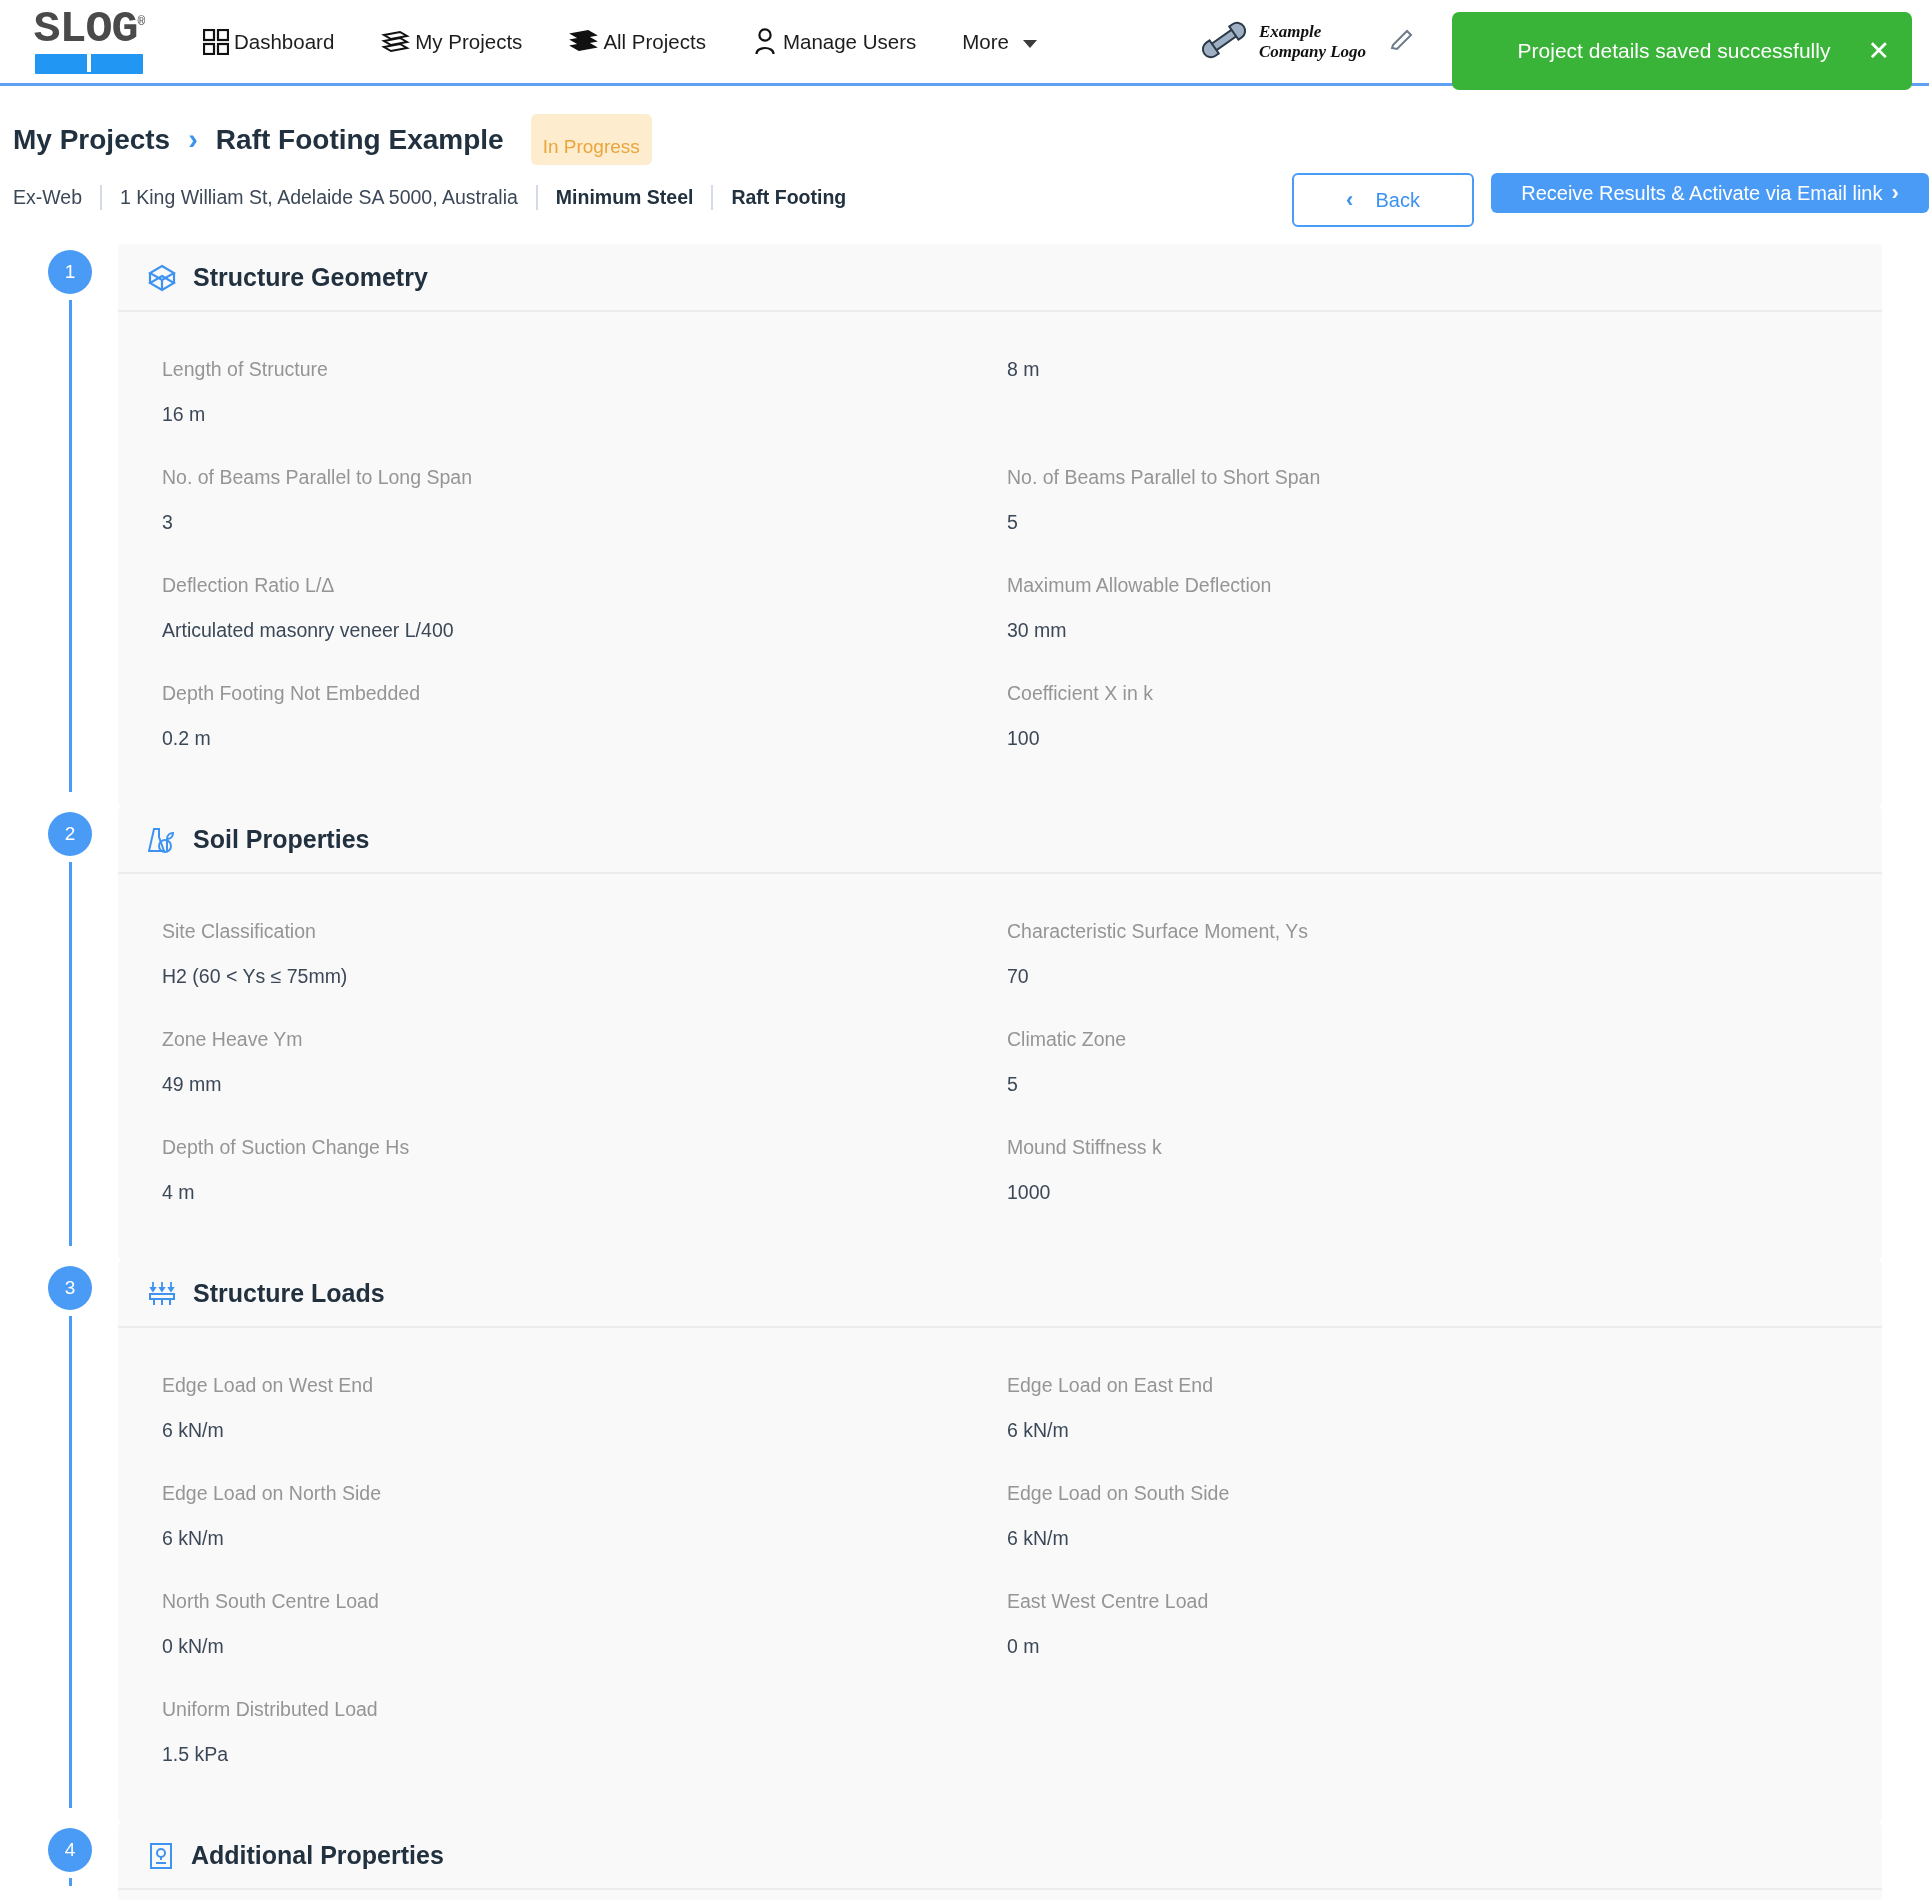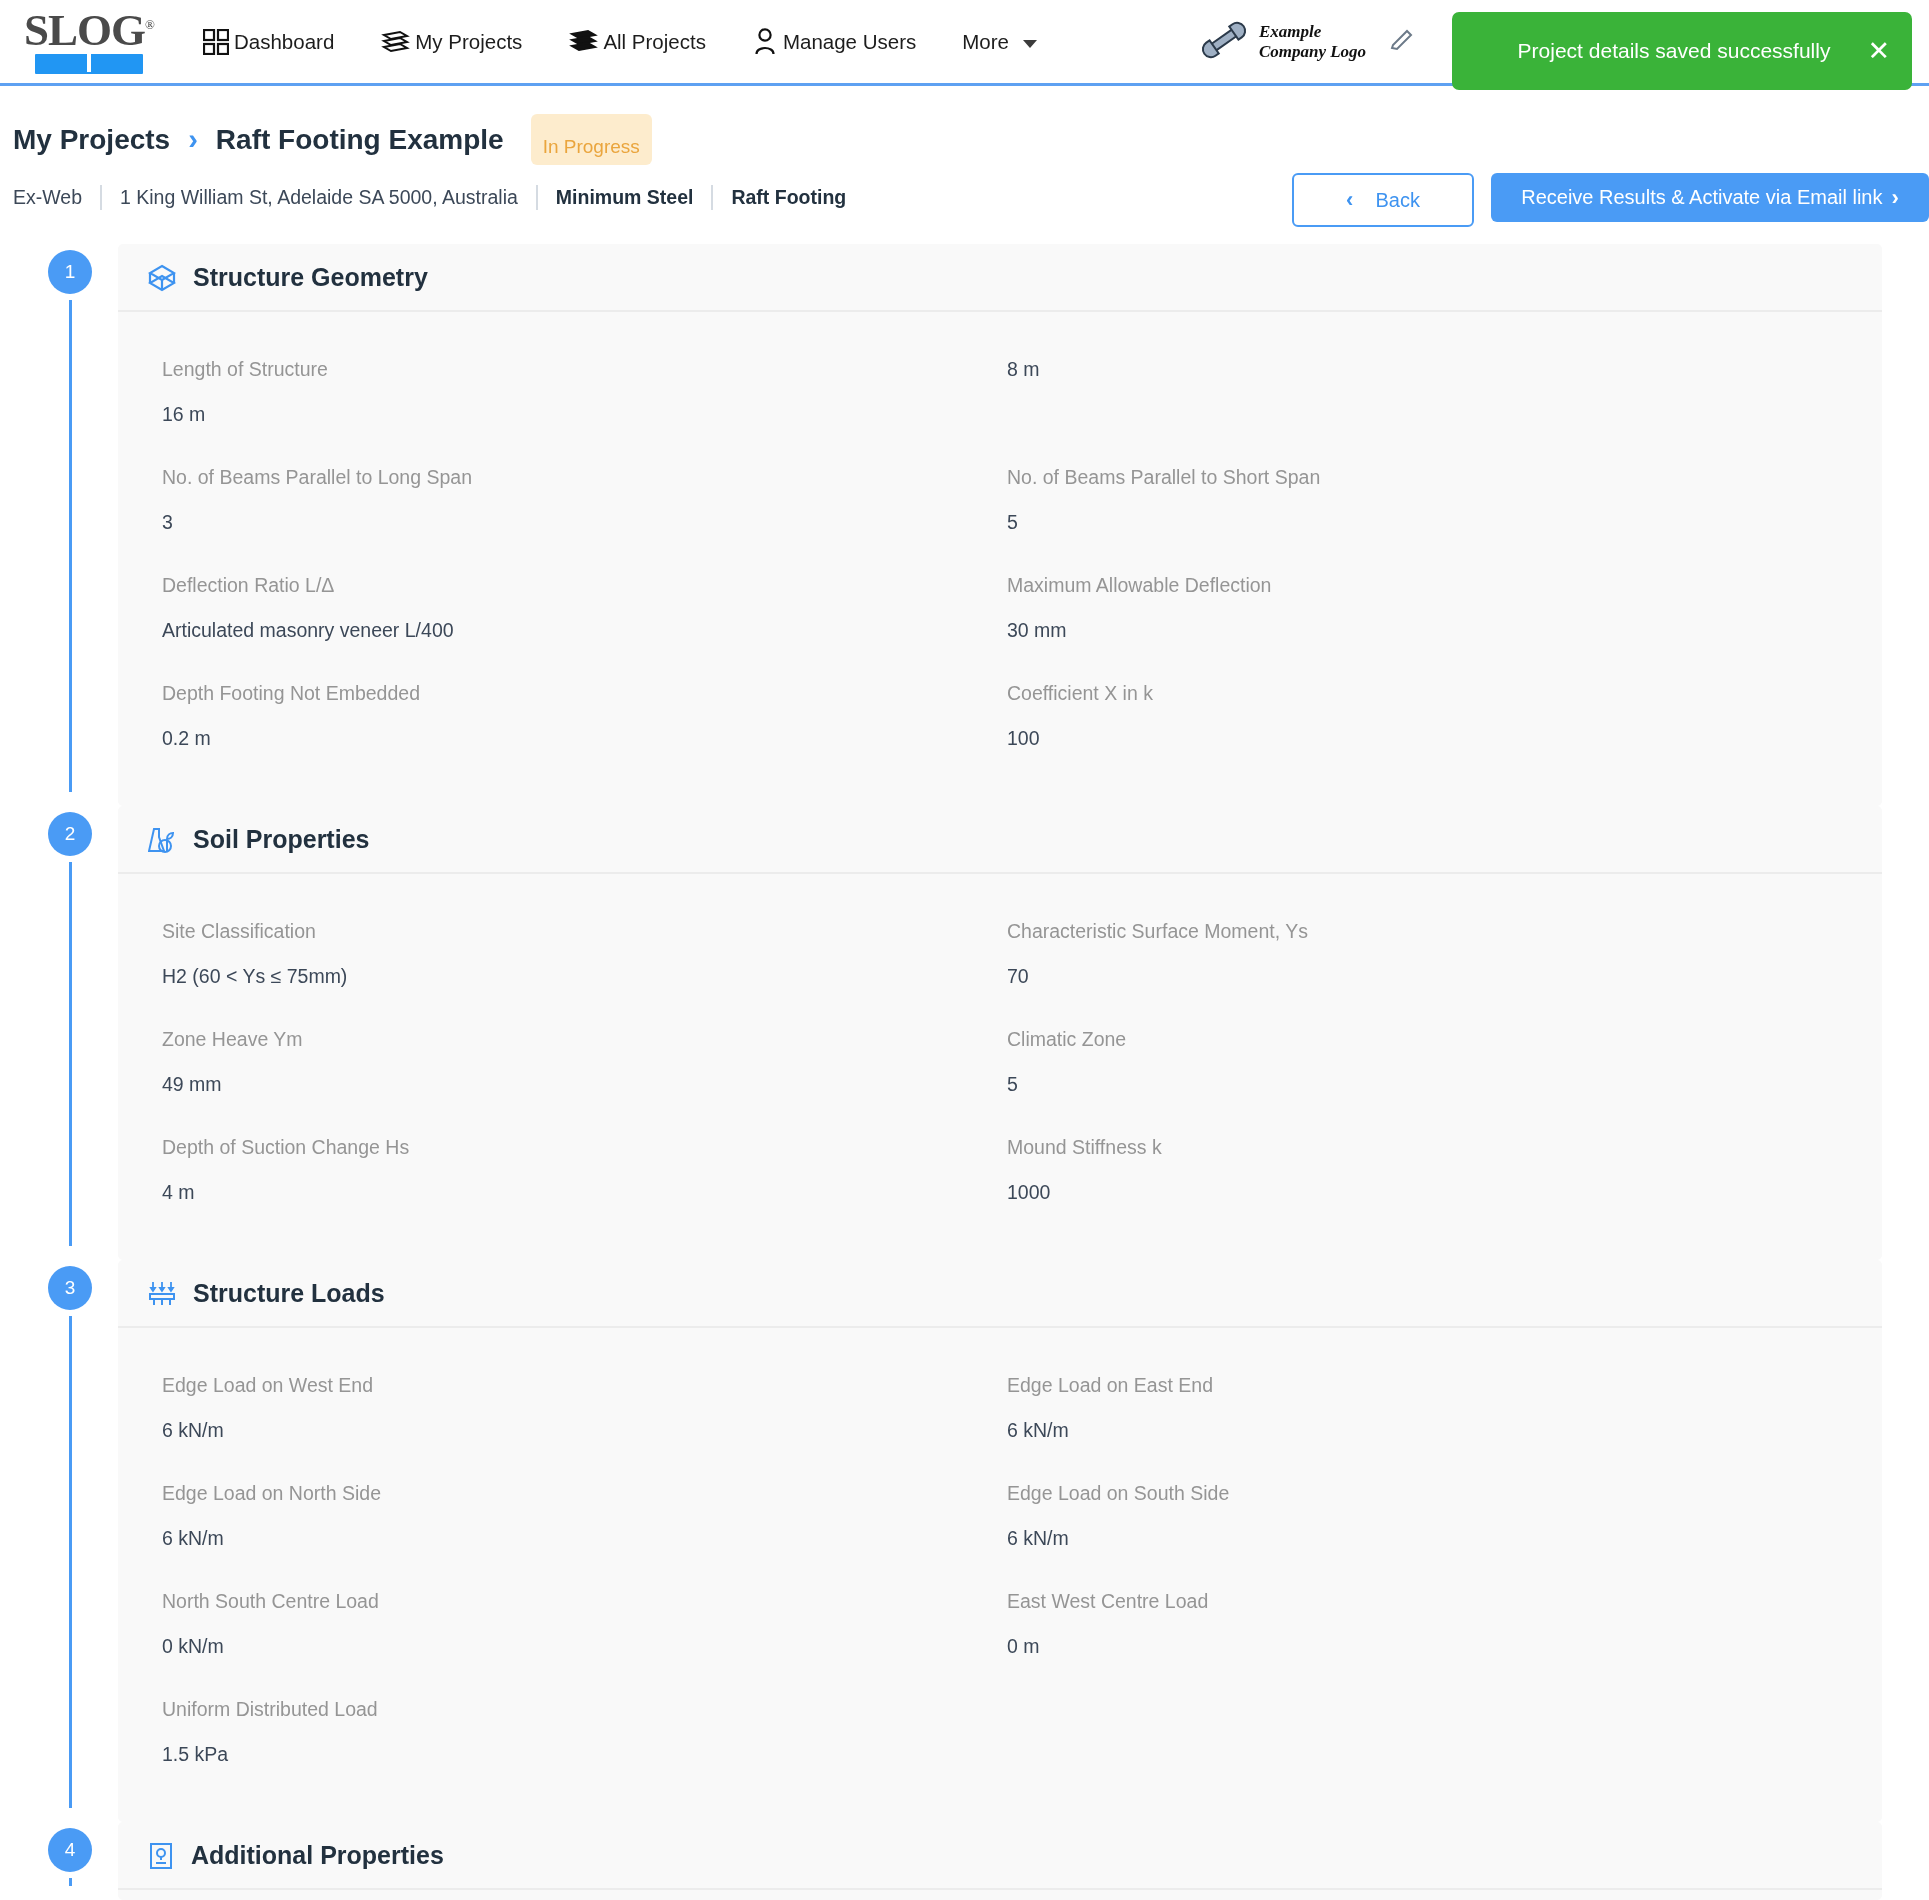--- a/index.html
+++ b/index.html
@@ -16,21 +16,21 @@
     position: relative;
     height: 86px;
     display: flex;
     align-items: center;
     padding: 0 26px 0 26px;
     background: #fff;
     border-bottom: 3px solid #5ea1f2;
   }
   .logo-wrap { display: flex; flex-direction: column; align-items: center; width: 126px; margin-right: 28px; }
   .logo-text {
-    font-family: Liberation Serif, serif;
+    font-family: Liberation Mono, monospace;
     font-weight: 700; font-size: 45px; letter-spacing: -1px;
     color: #4a4a4a; line-height: 0.95; position: relative;
   }
   .logo-text sup { font-size: 13px; vertical-align: super; font-weight: 400; }
   .logo-bar {
     width: 108px; height: 20px; background: #2196f3; margin-top: 3px;
     position: relative; border-radius: 1px;
   }
   .logo-bar::after {
     content: ""; position: absolute; left: 50%; top: 0; width: 4px; height: 18px;
@@ -115,21 +115,21 @@
   .subcrumb.bold { font-weight: 700; color: #22313f; }
   .subdiv { width: 2px; height: 25px; background: #d5dbe2; }
 
   .actions { position: absolute; right: 0px; top: 8px; display: flex; gap: 17px; }
   .btn-back {
     width: 182px; height: 54px; border: 2px solid #4a9bf5; border-radius: 6px;
     background: #fff; color: #3e93f0; font-size: 20px;
     display: flex; align-items: center; justify-content: center; gap: 22px; cursor: pointer;
   }
   .btn-primary {
-    min-width: 438px; height: 49px; border-radius: 6px; background: #4a9bf5;
+    min-width: 438px; height: 40px; border-radius: 6px; background: #4a9bf5;
     color: #fff; font-size: 20px; border: none;
     display: flex; align-items: center; justify-content: center; gap: 9px; cursor: pointer;
     padding: 0 26px;
   }
   .chev { font-size: 22px; line-height: 1; font-weight: 600; }
 
   
   .steps { margin-top: 34px; position: relative; }
   .step {
     display: flex; align-items: stretch; position: relative;

